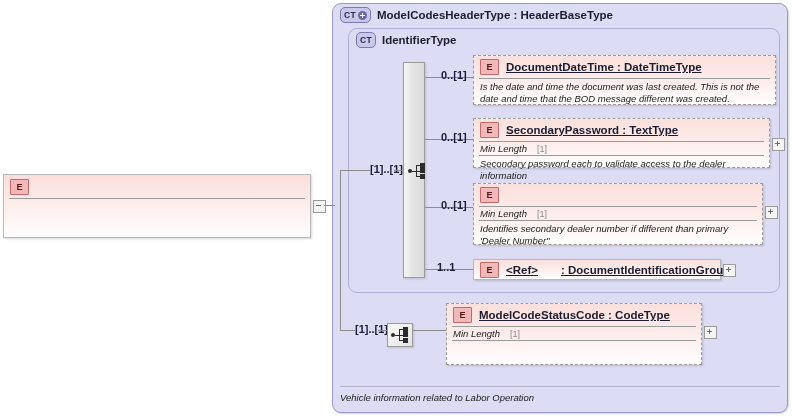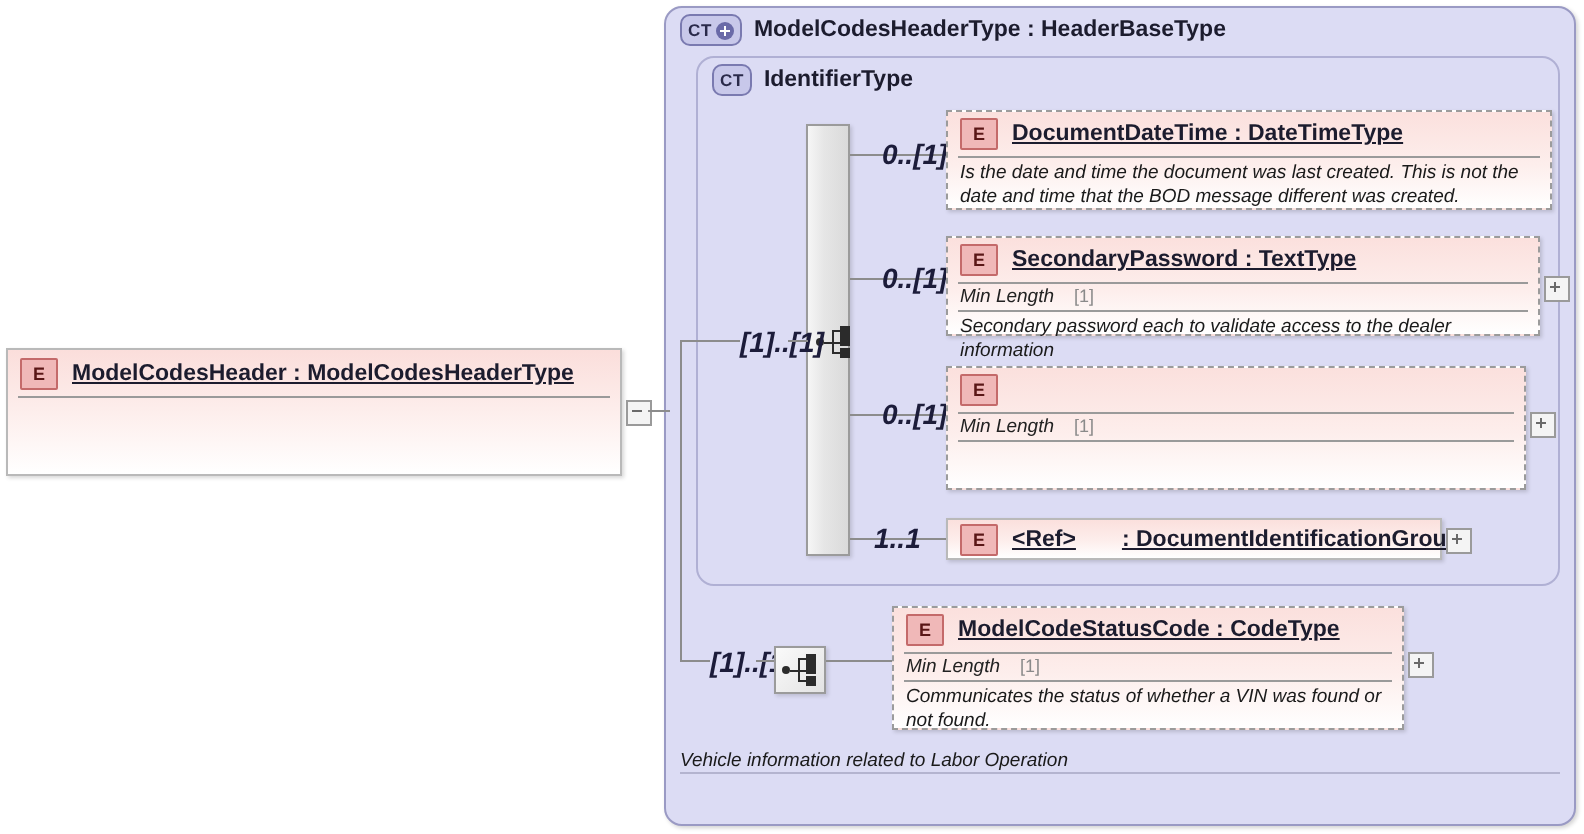--- a/index.html
+++ b/index.html
@@ -95,21 +95,21 @@
     position:absolute;
   }
   .expander:before,.expander:after{content:"";position:absolute;background:#6a6a6a;}
   .expander.plus:before{left:2px;top:4px;width:5px;height:1px;}
   .expander.plus:after{left:4px;top:2px;width:1px;height:5px;}
   .expander.minus:before{left:2px;top:4px;width:5px;height:1px;}
 
   
   .occ{
     position:absolute;
-    font-size:14px;font-style:italic;font-weight:bold;color:#1c1c3a;
+    font-size:11px;font-weight:bold;color:#1c1c3a;
     white-space:nowrap;
   }
 
   
   .hline{position:absolute;height:1px;background:#8c8c8c;}
   .vline{position:absolute;width:1px;background:#8c8c8c;}
 
   
   .tall-bar{
     position:absolute;
@@ -166,21 +166,20 @@
   <div class="ct-title" style="left:356px;top:32px;">
     <span class="ct-badge">
       <span>CT</span>
     </span>
     <span>IdentifierType</span>
   </div>
 
   <div class="abs root-box" style="left:3px;top:174px;width:308px;height:64px;">
     <div class="el-head" style="padding-top:4px;">
       <span class="e-badge">E</span>
-      <span class="el-name">ModelCodesHeader : ModelCodesHeaderType</span>
     </div>
     <div class="el-sep"></div>
   </div>
 
   <div class="expander minus" style="left:313px;top:200px;"></div>
   <div class="hline" style="left:324px;top:205px;width:11px;"></div>
 
   <div class="abs tall-bar" style="left:403px;top:62px;width:22px;height:216px;"></div>
 
   <div class="seq-glyph" style="left:408px;top:164px;width:18px;height:14px;">
@@ -242,20 +241,21 @@
   <div class="abs el-box el-dashed" style="left:473px;top:183px;width:290px;height:62px;">
     <div class="el-head">
       <span class="e-badge">E</span>
     </div>
     <div class="el-sep"></div>
     <div class="facet-row">
       <span>Min Length</span>
       <span class="facet-val">[1]</span>
     </div>
     <div class="el-sep"></div>
+    <div class="el-doc">Identifies secondary dealer number if different than primary 'Dealer Number"</div>
   </div>
   <div class="expander plus" style="left:765px;top:206px;"></div>
 
   <div class="occ" style="left:437px;top:261px;">1..1</div>
 
   <div class="abs el-box el-solid" style="left:473px;top:259px;width:248px;height:21px;">
     <div class="el-head" style="padding-top:2px;">
       <span class="e-badge">E</span>
       <span class="el-name">&lt;Ref&gt;</span>
       <span class="el-name" style="margin-left:16px;">: DocumentIdentificationGroup</span>
@@ -289,20 +289,19 @@
     <div class="el-head">
       <span class="e-badge">E</span>
       <span class="el-name">ModelCodeStatusCode : CodeType</span>
     </div>
     <div class="el-sep"></div>
     <div class="facet-row">
       <span>Min Length</span>
       <span class="facet-val">[1]</span>
     </div>
     <div class="el-sep"></div>
-    <div class="el-doc">Communicates the status of whether a VIN was found or not found.</div>
   </div>
   <div class="expander plus" style="left:704px;top:326px;"></div>
 
   <div class="note-rule" style="left:340px;top:386px;width:440px;"></div>
-  <div class="bottom-note" style="left:340px;top:375px;">Vehicle information related to Labor Operation</div>
+  <div class="bottom-note" style="left:340px;top:392px;">Vehicle information related to Labor Operation</div>
 
 </div>
 
 </body></html>

